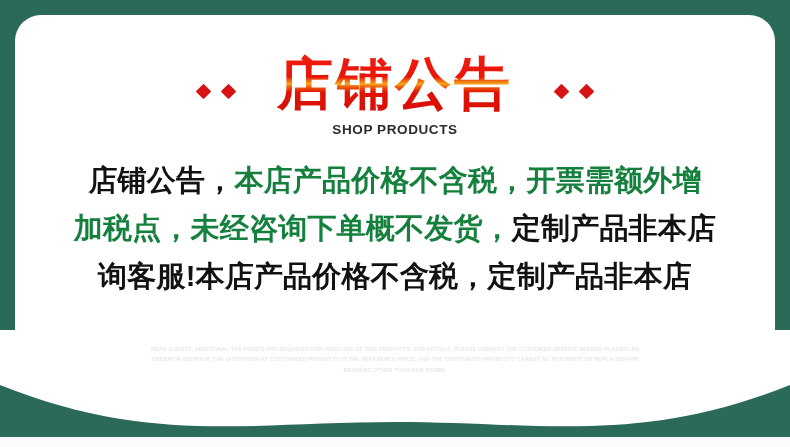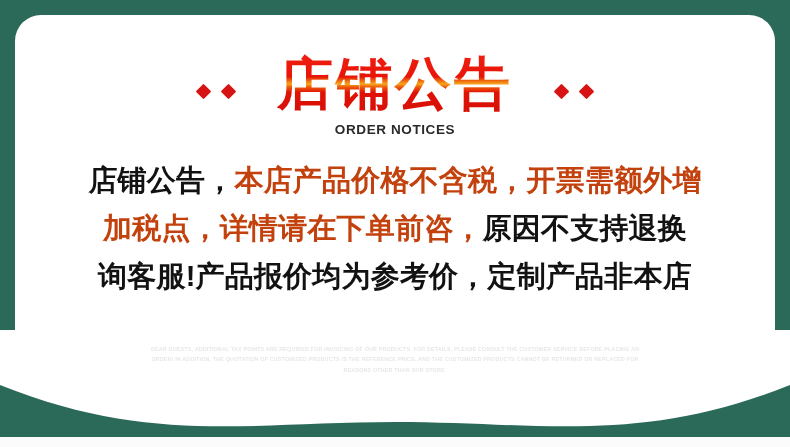--- a/index.html
+++ b/index.html
@@ -110,21 +110,21 @@
     left: 55px;
     top: 156px;
     width: 680px;
     text-align: center;
     font-size: 29px;
     font-weight: bold;
     line-height: 48px;
     color: #121212;
     letter-spacing: 0.2px;
   }
-  .notice-body .seg-red { color: #c2410c; }
+  .notice-body .seg-red { color: #15803d; }
   .notice-body .seg-black { color: #121212; }
   .line { white-space: nowrap; }
   .line-last { white-space: nowrap; }
 
   
   .fineprint {
     position: absolute;
     left: 95px;
     top: 344px;
     width: 600px;
@@ -157,27 +157,27 @@
       <div class="diamonds">
         <span class="diamond"></span>
         <span class="diamond"></span>
       </div>
       <div class="shop-title">店铺公告</div>
       <div class="diamonds">
         <span class="diamond"></span>
         <span class="diamond"></span>
       </div>
     </div>
-    <div class="shop-subtitle">ORDER NOTICES</div>
+    <div class="shop-subtitle">SHOP PRODUCTS</div>
   </div>
 
   <div class="notice-body">
     <div class="line"><span class="seg-black">店铺公告，</span><span class="seg-red">本店产品价格不含税，开票需额外增</span></div>
-    <div class="line"><span class="seg-red">加税点，详情请在下单前咨，</span><span class="seg-black">原因不支持退换</span></div>
-    <div class="line">询客服!产品报价均为参考价，定制产品非本店</div>
+    <div class="line"><span class="seg-red">加税点，未经咨询下单概不发货，</span><span class="seg-black">定制产品非本店</span></div>
+    <div class="line">询客服!本店产品价格不含税，定制产品非本店</div>
   </div>
 
   <div class="fineprint">
     <div>DEAR GUESTS, ADDITIONAL TAX POINTS ARE REQUIRED FOR INVOICING OF OUR PRODUCTS. FOR DETAILS, PLEASE CONSULT THE CUSTOMER SERVICE BEFORE PLACING AN</div>
     <div>ORDER! IN ADDITION, THE QUOTATION OF CUSTOMIZED PRODUCTS IS THE REFERENCE PRICE, AND THE CUSTOMIZED PRODUCTS CANNOT BE RETURNED OR REPLACED FOR</div>
     <div>REASONS OTHER THAN OUR STORE.</div>
   </div>
 
 </div>
 

